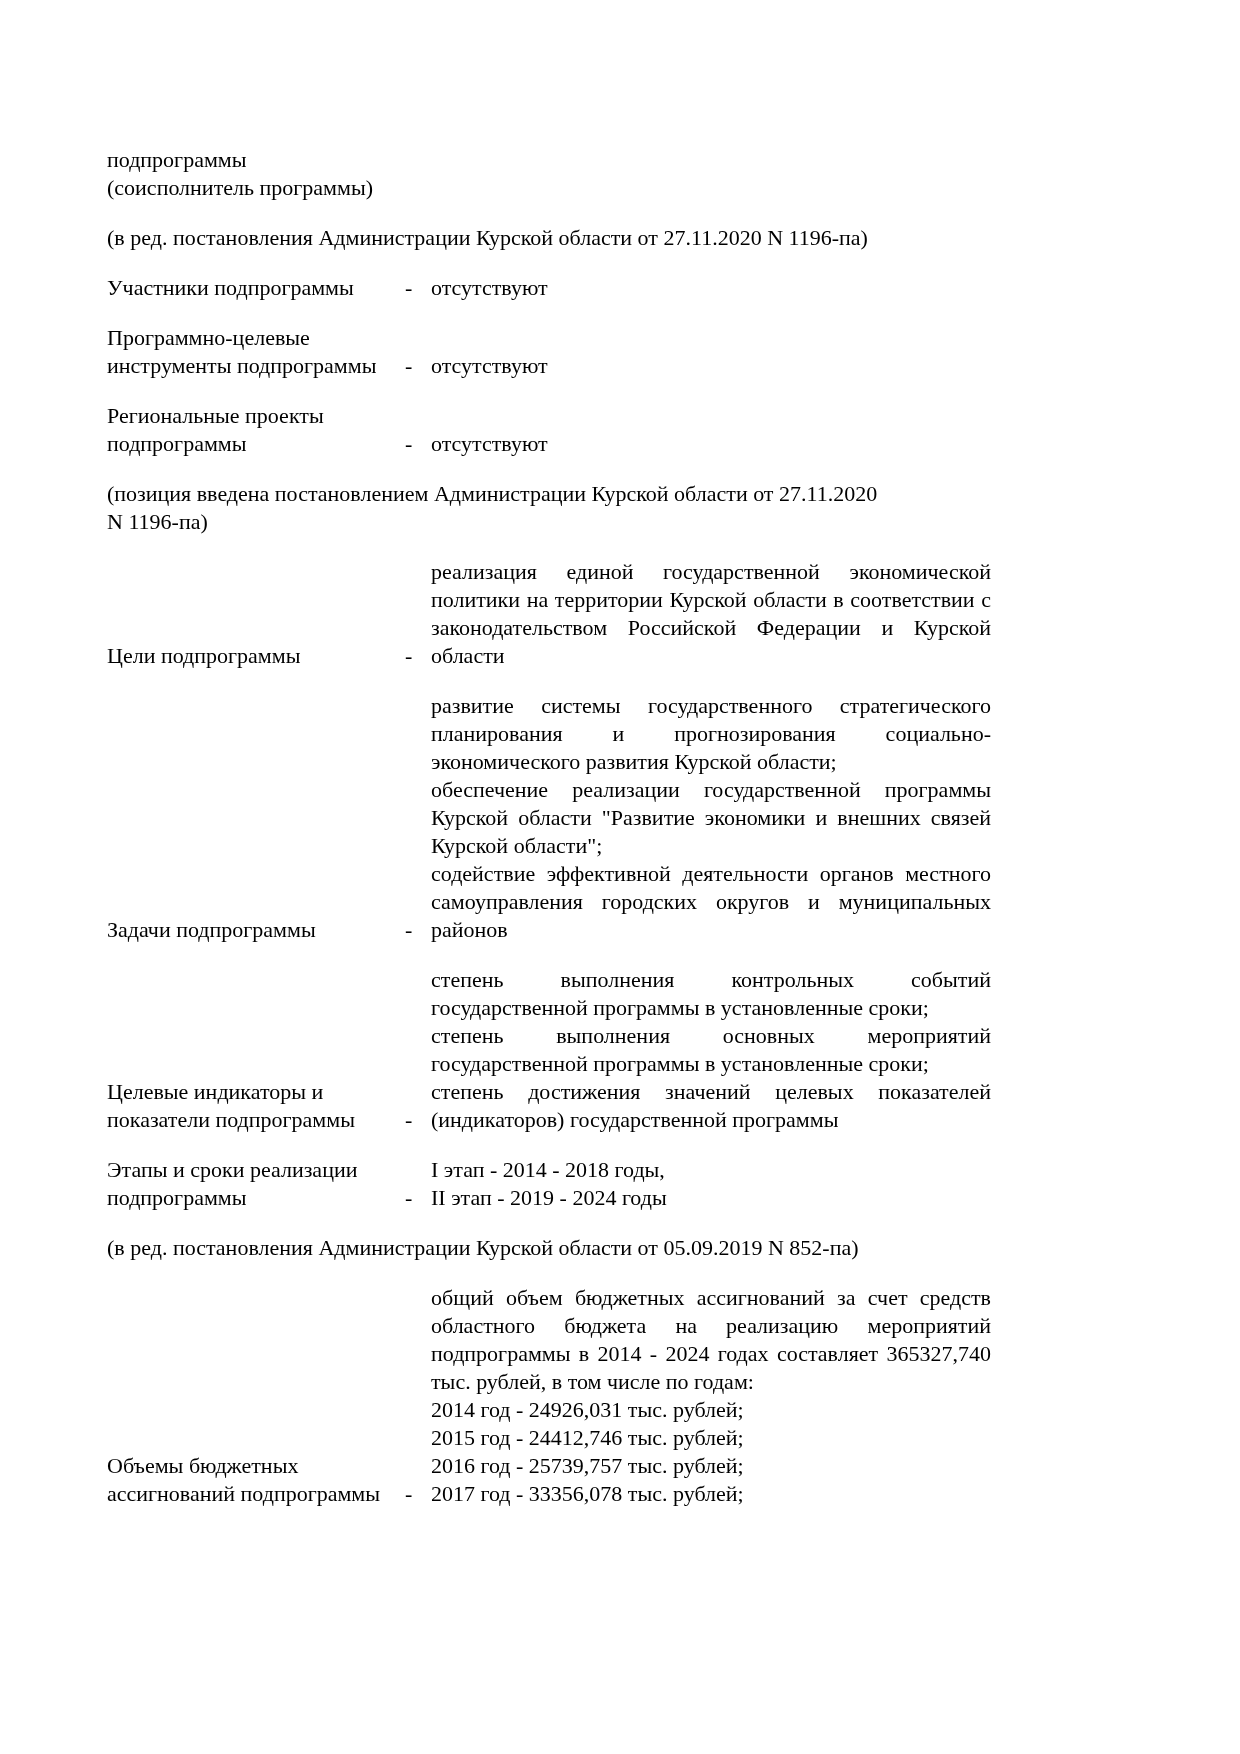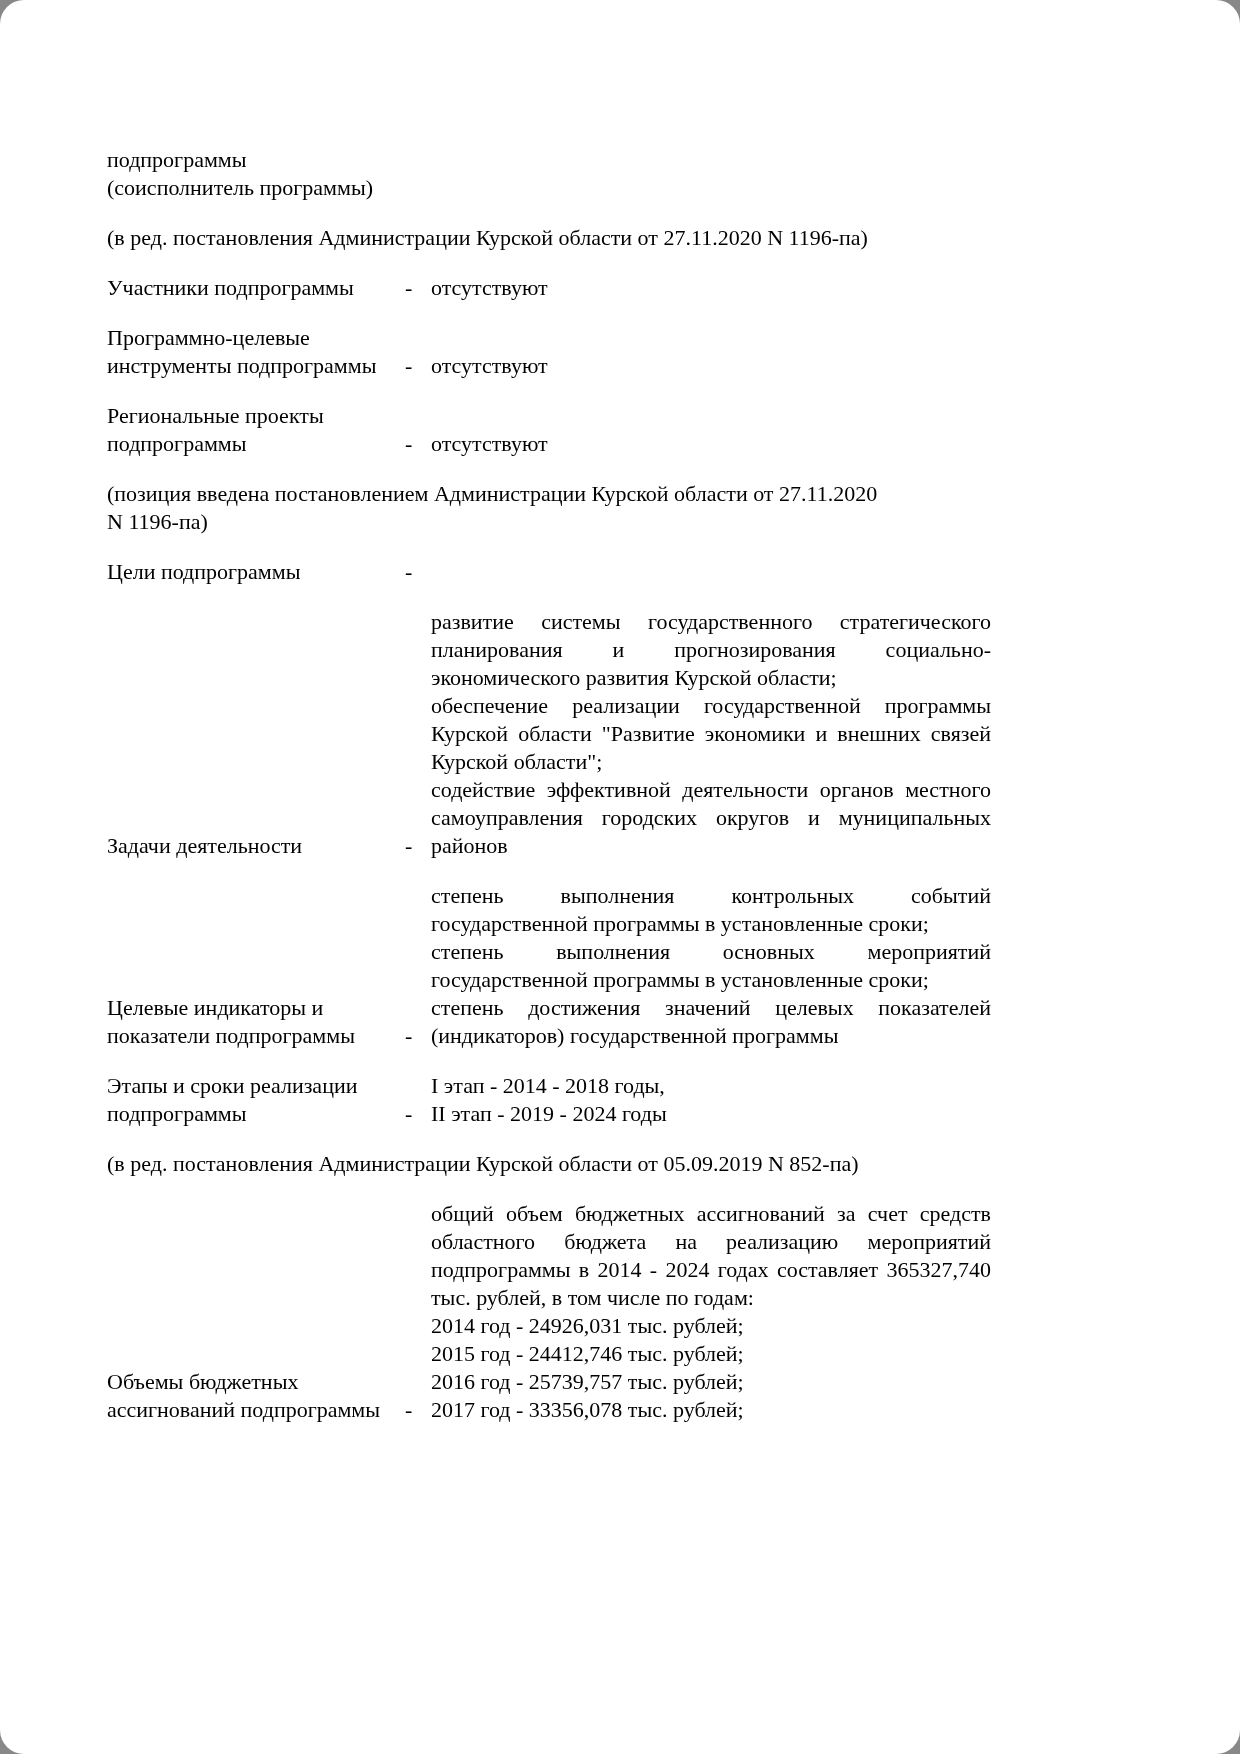--- a/index.html
+++ b/index.html
@@ -8,21 +8,20 @@
     position: relative;
     width: 1240px;
     height: 1754px;
     margin: 0 auto;
     background: #ffffff;
     font-family: "Liberation Serif", "DejaVu Serif", serif;
     font-size: 22px;
     line-height: 28px;
     color: #000000;
     overflow: hidden;
-    border-radius: 24px;
   }
   .content {
     position: absolute;
     left: 107px;
     top: 146px;
     width: 884px;
   }
   .block { margin: 0 0 22px 0; }
   p.block { margin-top: 0; }
   .plain, .note { text-align: left; }
@@ -58,23 +57,26 @@
         <div class="row-label">Региональные проекты подпрограммы</div>
         <div class="row-dash">-</div>
         <div class="row-value">
           <p>отсутствуют</p>
         </div>
       </div>
       <p class="block note">(позиция введена постановлением Администрации Курской области от 27.11.2020<br>N 1196-па)</p>
       <div class="row">
         <div class="row-label">Цели подпрограммы</div>
         <div class="row-dash">-</div>
+        <div class="row-value">
+          <p>реализация единой государственной экономической политики на территории Курской области в соответствии с законодательством Российской Федерации и Курской области</p>
+        </div>
       </div>
       <div class="row">
-        <div class="row-label">Задачи деятельности</div>
+        <div class="row-label">Задачи подпрограммы</div>
         <div class="row-dash">-</div>
         <div class="row-value">
           <p>развитие системы государственного стратегического планирования и прогнозирования социально-экономического развития Курской области;</p>
           <p>обеспечение реализации государственной программы Курской области "Развитие экономики и внешних связей Курской области";</p>
           <p>содействие эффективной деятельности органов местного самоуправления городских округов и муниципальных районов</p>
         </div>
       </div>
       <div class="row">
         <div class="row-label">Целевые индикаторы и показатели подпрограммы</div>
         <div class="row-dash">-</div>

